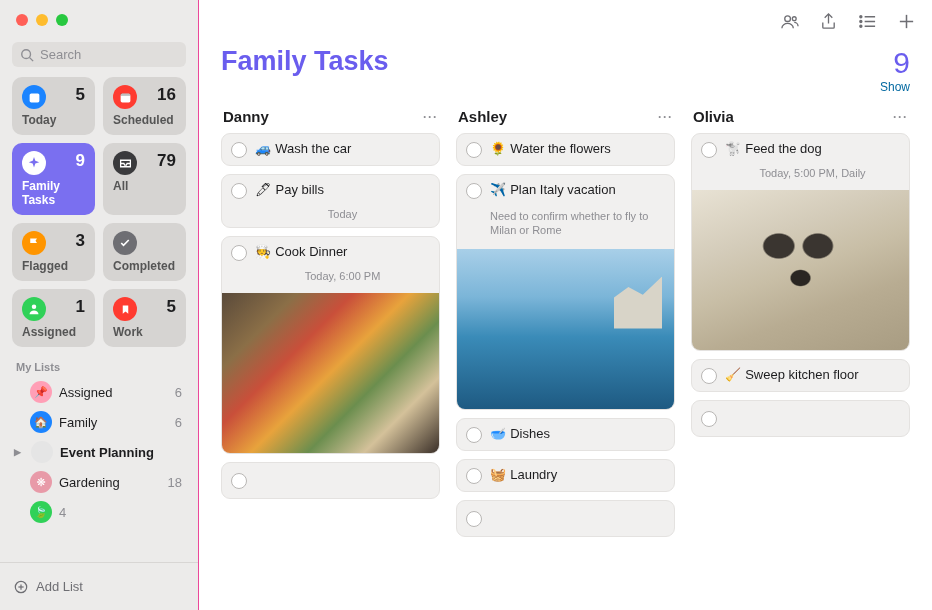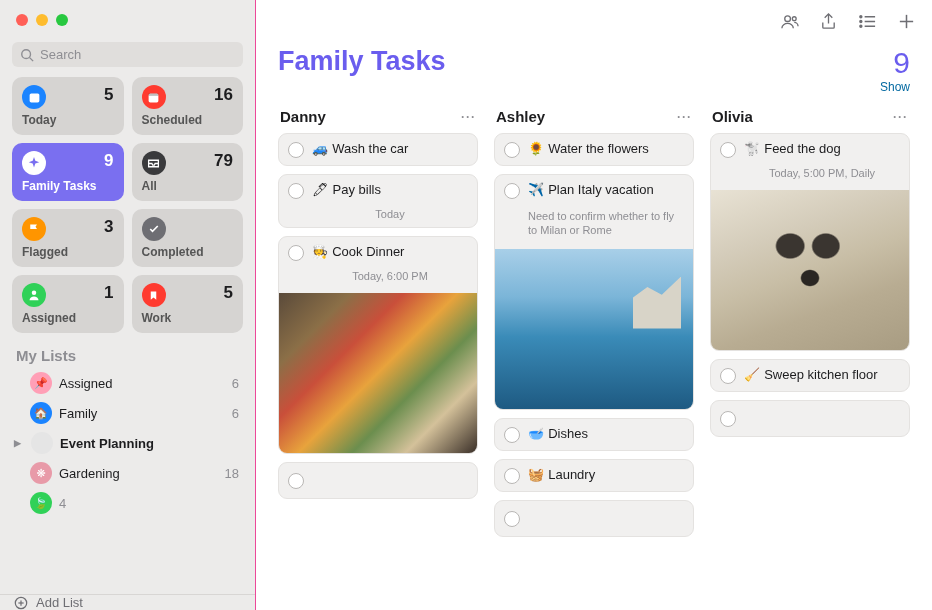--- a/index.html
+++ b/index.html
@@ -14,47 +14,47 @@
 .smarts { display: grid; grid-template-columns: 1fr 1fr; gap: 8px; padding: 0 12px; }
 .smart { background: #d6d4d2; border-radius: 10px; padding: 8px 10px; position: relative; cursor: pointer; }
 .smart.active { background: #7a6ff0; color: #fff; }
 .smart-top { display: flex; justify-content: space-between; align-items: flex-start; }
 .smart-icon { width: 24px; height: 24px; border-radius: 50%; display: flex; align-items: center; justify-content: center; }
 .smart-count { font-size: 17px; font-weight: 700; }
 .smart-name { font-size: 12px; font-weight: 600; margin-top: 4px; color: #555; }
 .smart.active .smart-name { color: #fff; }
 
 .sidebar-scroll { flex: 1; overflow-y: auto; padding: 10px 0 0; }
-.section-h { font-size: 15px; color: #8e8e93; font-weight: 600; padding: 4px 16px; }
+.section-h { font-size: 11px; color: #8e8e93; font-weight: 600; padding: 4px 16px; }
 .list-row { display: flex; align-items: center; padding: 4px 14px; cursor: pointer; gap: 7px; }
 .list-row.group { font-weight: 600; }
 .list-icon { width: 22px; height: 22px; border-radius: 50%; display: flex; align-items: center; justify-content: center; font-size: 11px; flex-shrink: 0; }
 .list-name { flex: 1; font-size: 13px; }
 .list-count { color: #8e8e93; font-size: 13px; margin-right: 2px; }
 .disclosure { width: 10px; color: #8e8e93; font-size: 9px; }
 
-.add-list { border-top: 1px solid #d8d6d4; padding: 0 14px; display: flex; align-items: flex-end; gap: 8px; color: #6e6e73; cursor: pointer; }
+.add-list { border-top: 1px solid #d8d6d4; padding: 16px 14px; display: flex; align-items: flex-end; gap: 8px; color: #6e6e73; cursor: pointer; }
 .add-list svg { width: 14px; height: 14px; }
 
 .main { flex: 1; display: flex; flex-direction: column; }
 .toolbar { height: 46px; display: flex; justify-content: flex-end; align-items: center; gap: 20px; padding: 0 16px; }
 .tb-btn { color: #6e6e73; cursor: pointer; }
 .tb-btn svg { width: 19px; height: 19px; }
 
 .header { padding: 0 22px 6px; display: flex; align-items: flex-start; }
 .header-left { flex: 1; }
 .title { font-size: 27px; font-weight: 700; color: #6a5dee; }
 .subhead { font-size: 12px; color: #8e8e93; margin-top: 2px; }
 .subhead .clear { color: #6a5dee; cursor: pointer; }
 .header-right { text-align: right; }
 .big-count { font-size: 30px; font-weight: 400; color: #6a5dee; }
 .show { font-size: 12px; color: #0369a1; cursor: pointer; }
 
 .columns { flex: 1; display: flex; gap: 16px; padding: 6px 22px 12px; overflow-x: auto; }
-.col { width: 200px; flex-shrink: 0; }
+.col { width: 219px; flex-shrink: 0; }
 .col-head { display: flex; justify-content: space-between; align-items: center; padding: 2px 2px 8px; }
 .col-name { font-size: 15px; font-weight: 700; }
 .col-more { color: #8e8e93; cursor: pointer; font-weight: 700; letter-spacing: 1px; font-size: 12px; }
 
 .card { background: #f1f0ef; border: 1px solid #e4e2e0; border-radius: 9px; margin-bottom: 8px; overflow: hidden; }
 .card-inner { padding: 7px 9px; display: flex; gap: 8px; align-items: flex-start; }
 .card.empty .card-inner { padding: 9px; }
 .radio { width: 16px; height: 16px; border: 1.5px solid #b8b6b4; border-radius: 50%; flex-shrink: 0; margin-top: 1px; cursor: pointer; background: #fff; }
 .card-body { flex: 1; min-width: 0; }
 .card-title { font-size: 13px; display: flex; align-items: center; gap: 4px; }

